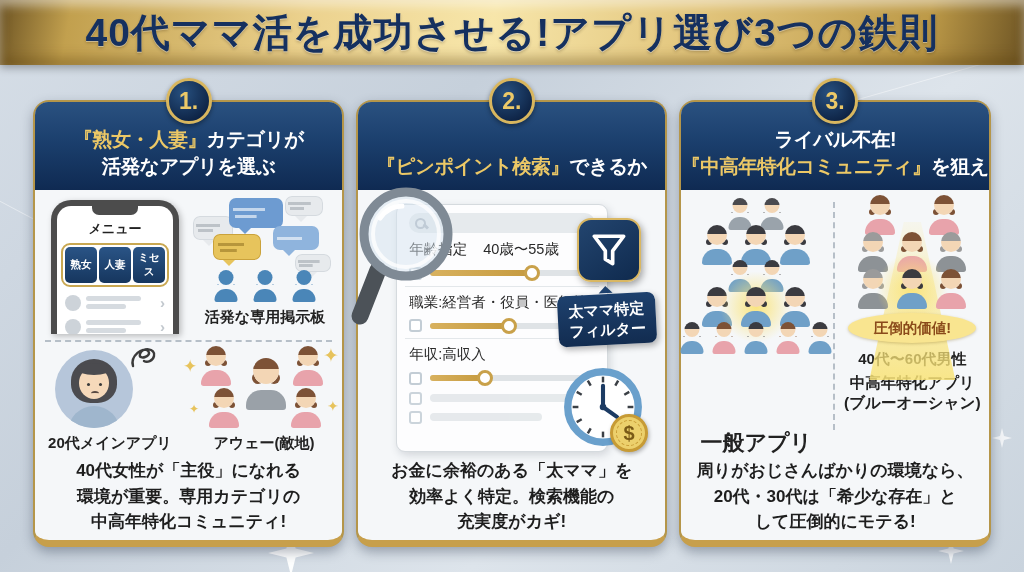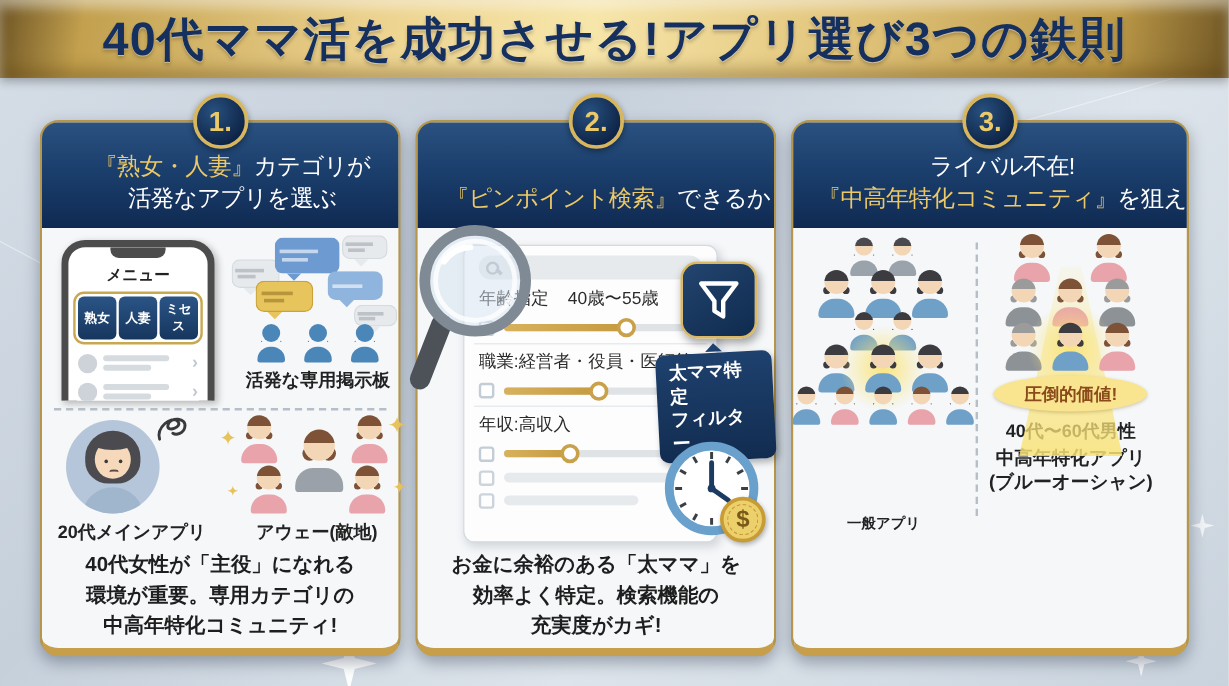--- a/index.html
+++ b/index.html
@@ -40,21 +40,21 @@
     border:3px solid #d8b65e; color:#ecc968; font-size:23px; font-weight:800;
     display:flex; align-items:center; justify-content:center; z-index:5;
     box-shadow:0 2px 5px rgba(0,0,0,.4);
   }
   .card-header {
     height:88px; border-radius:13px 13px 0 0;
     background:linear-gradient(180deg,#2a5180 0%,#1b3f6d 45%,#0f2a52 100%);
     display:flex; flex-direction:column; justify-content:flex-end; align-items:center;
     padding-bottom:9px; text-align:center;
   }
-  .ch-line { font-size:19.5px; font-weight:400; color:#fff; line-height:1.42; letter-spacing:-.5px; white-space:nowrap;margin-left:20px; }
+  .ch-line { font-size:19.5px; font-weight:700; color:#fff; line-height:1.42; letter-spacing:-.5px; white-space:nowrap; }
   .gold { color:#ecc866; }
   .card-body { position:relative; height:350px; }
   .bottom-note {
     position:absolute; left:6px; right:6px; top:268px;
     font-size:17px; font-weight:700; color:#1e1e1e; text-align:center; line-height:1.5;
   }
   .preline { white-space:pre-line; }
   .dash-h { position:absolute; left:10px; right:10px; top:150px; border-top:2px dashed #b6bfc8; }
   .cap { position:absolute; font-size:15px; font-weight:800; color:#222; text-align:center; white-space:nowrap; }
 
@@ -427,21 +427,21 @@
           <div class="person m-blue"></div>
         </div>
         <div class="crowd-row">
           <div class="person sm m-blue"></div>
           <div class="person sm w-pink"></div>
           <div class="person sm m-blue"></div>
           <div class="person sm w-pink"></div>
           <div class="person sm m-blue"></div>
         </div>
       </div>
-      <div class="cap" style="left:4px;top:238px;width:142px;font-size:12px">一般アプリ</div>
+      <div class="cap" style="left:4px;top:238px;width:142px;font-size:22px">一般アプリ</div>
 
       <div class="vdash"></div>
 
       <div class="col-right">
         <div class="spotlight"></div>
         <div class="crowd-row" style="gap:30px">
           <div class="person w-pink"></div>
           <div class="person w-pink"></div>
         </div>
         <div class="crowd-row">
@@ -455,16 +455,19 @@
               <i class="glow"></i>
             </div>
           <div class="person w-pink"></div>
         </div>
         <div class="value-badge">圧倒的価値!</div>
         <div class="r-cap1">40代〜60代男性</div>
         <div class="r-cap2 preline">中高年特化アプリ
 (ブルーオーシャン)</div>
       </div>
 
+      <div class="bottom-note preline">周りがおじさんばかりの環境なら、
+20代・30代は「希少な存在」と
+して圧倒的にモテる!</div>
     </div>
   </section>
 
 </main>
 
 </body></html>

